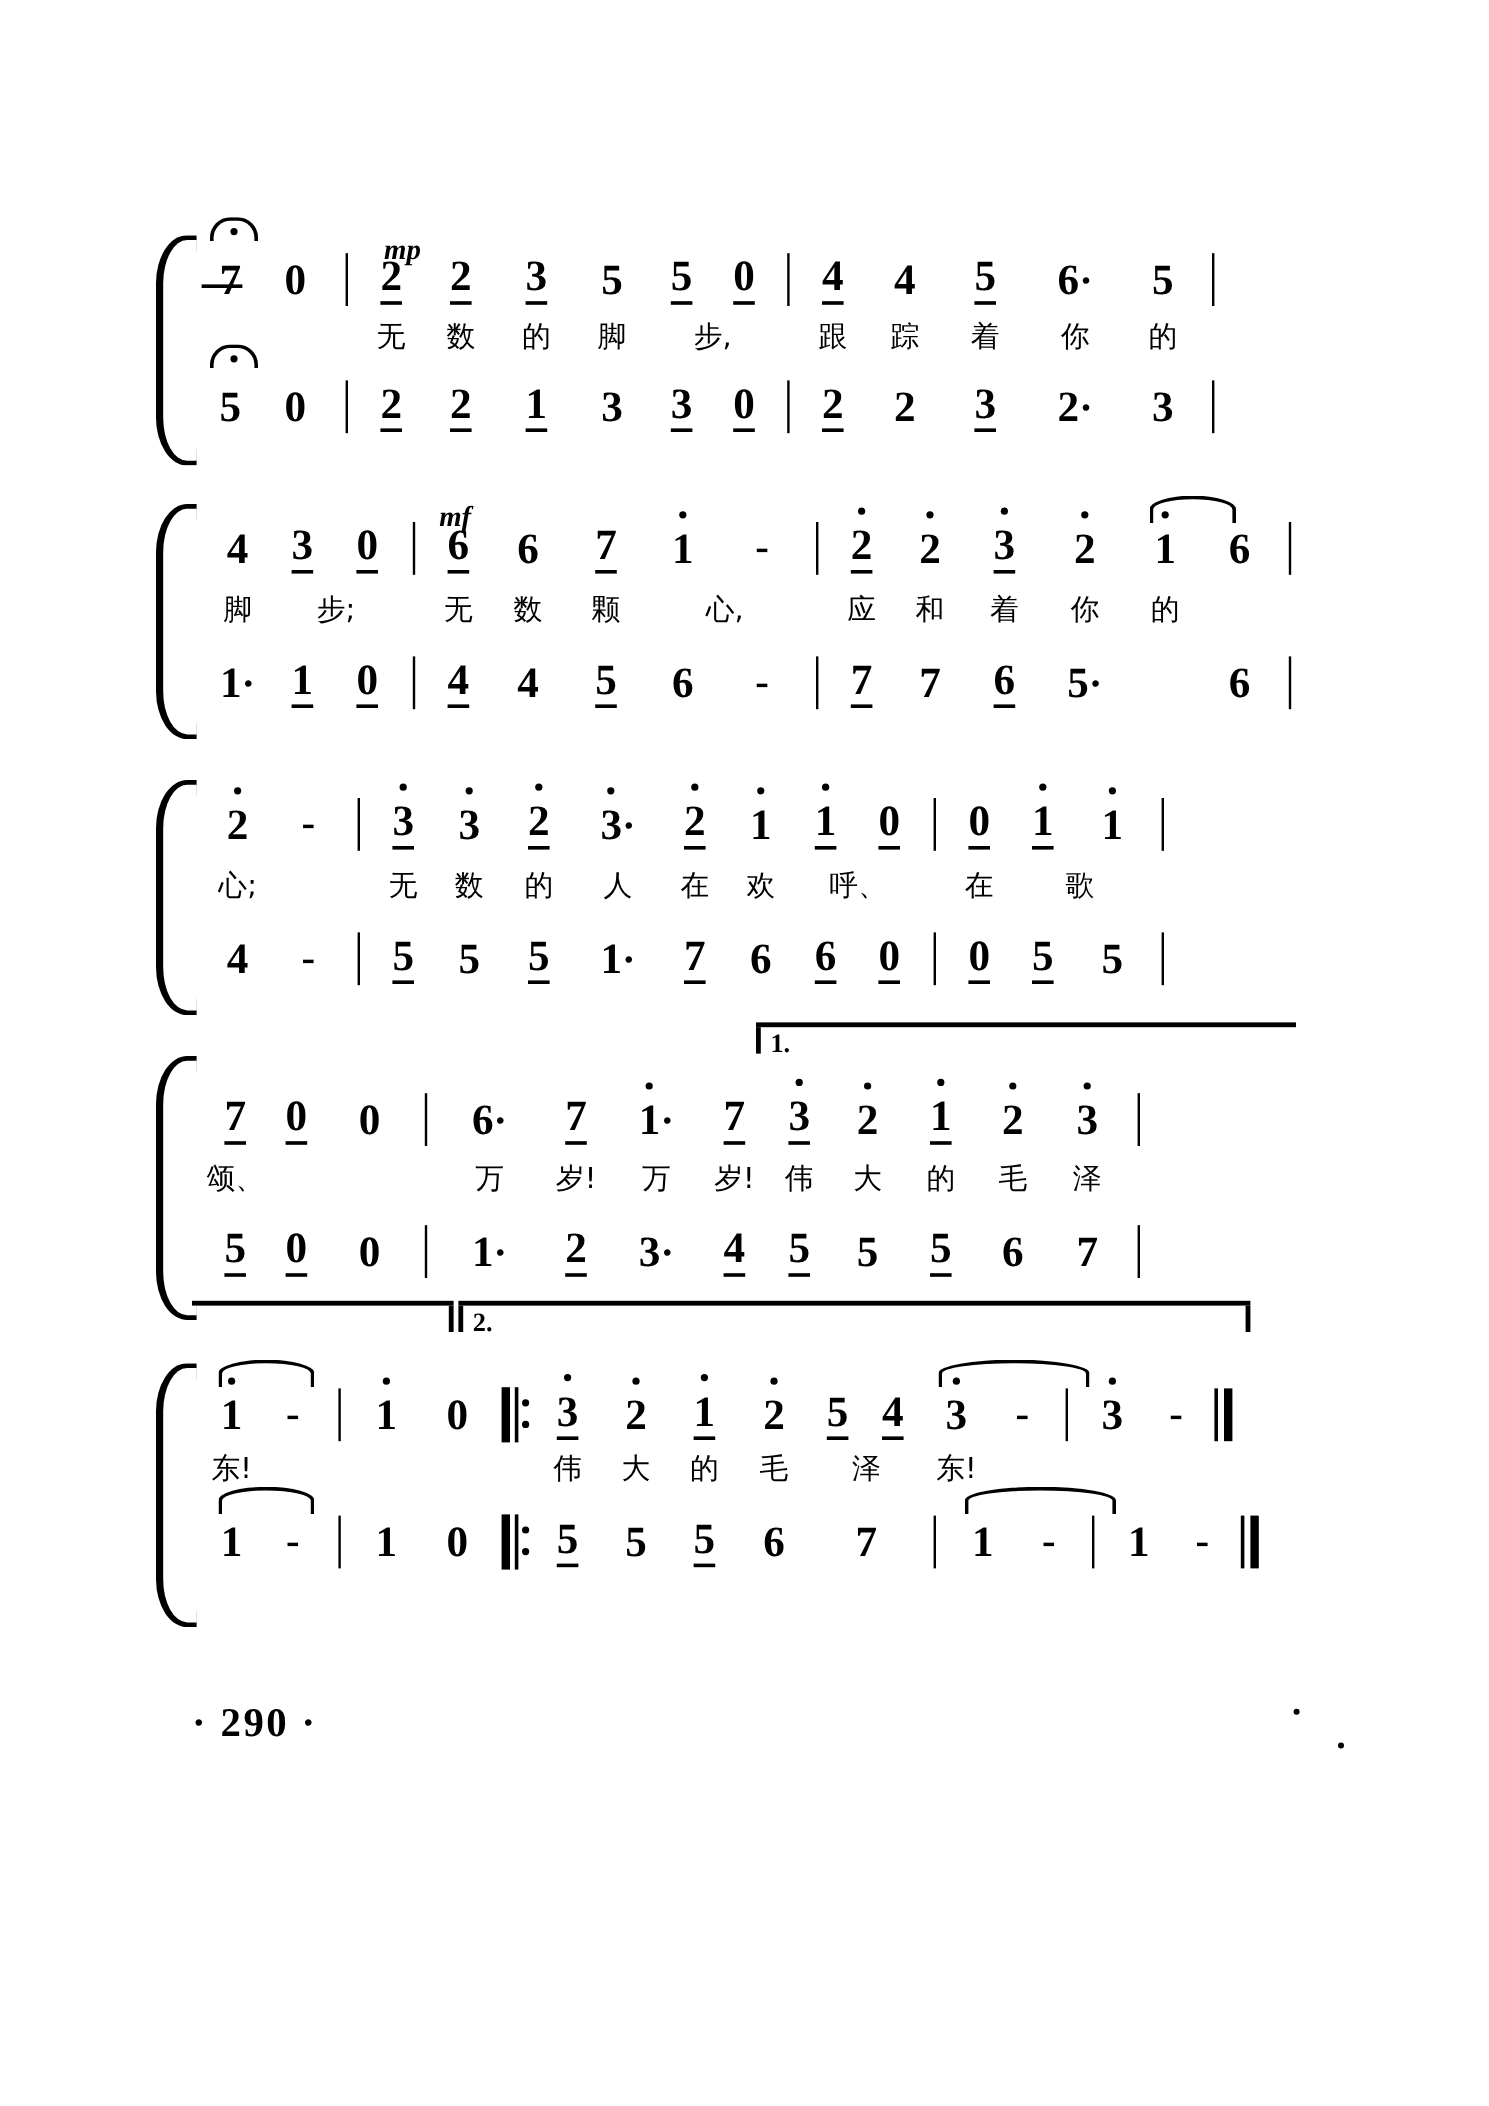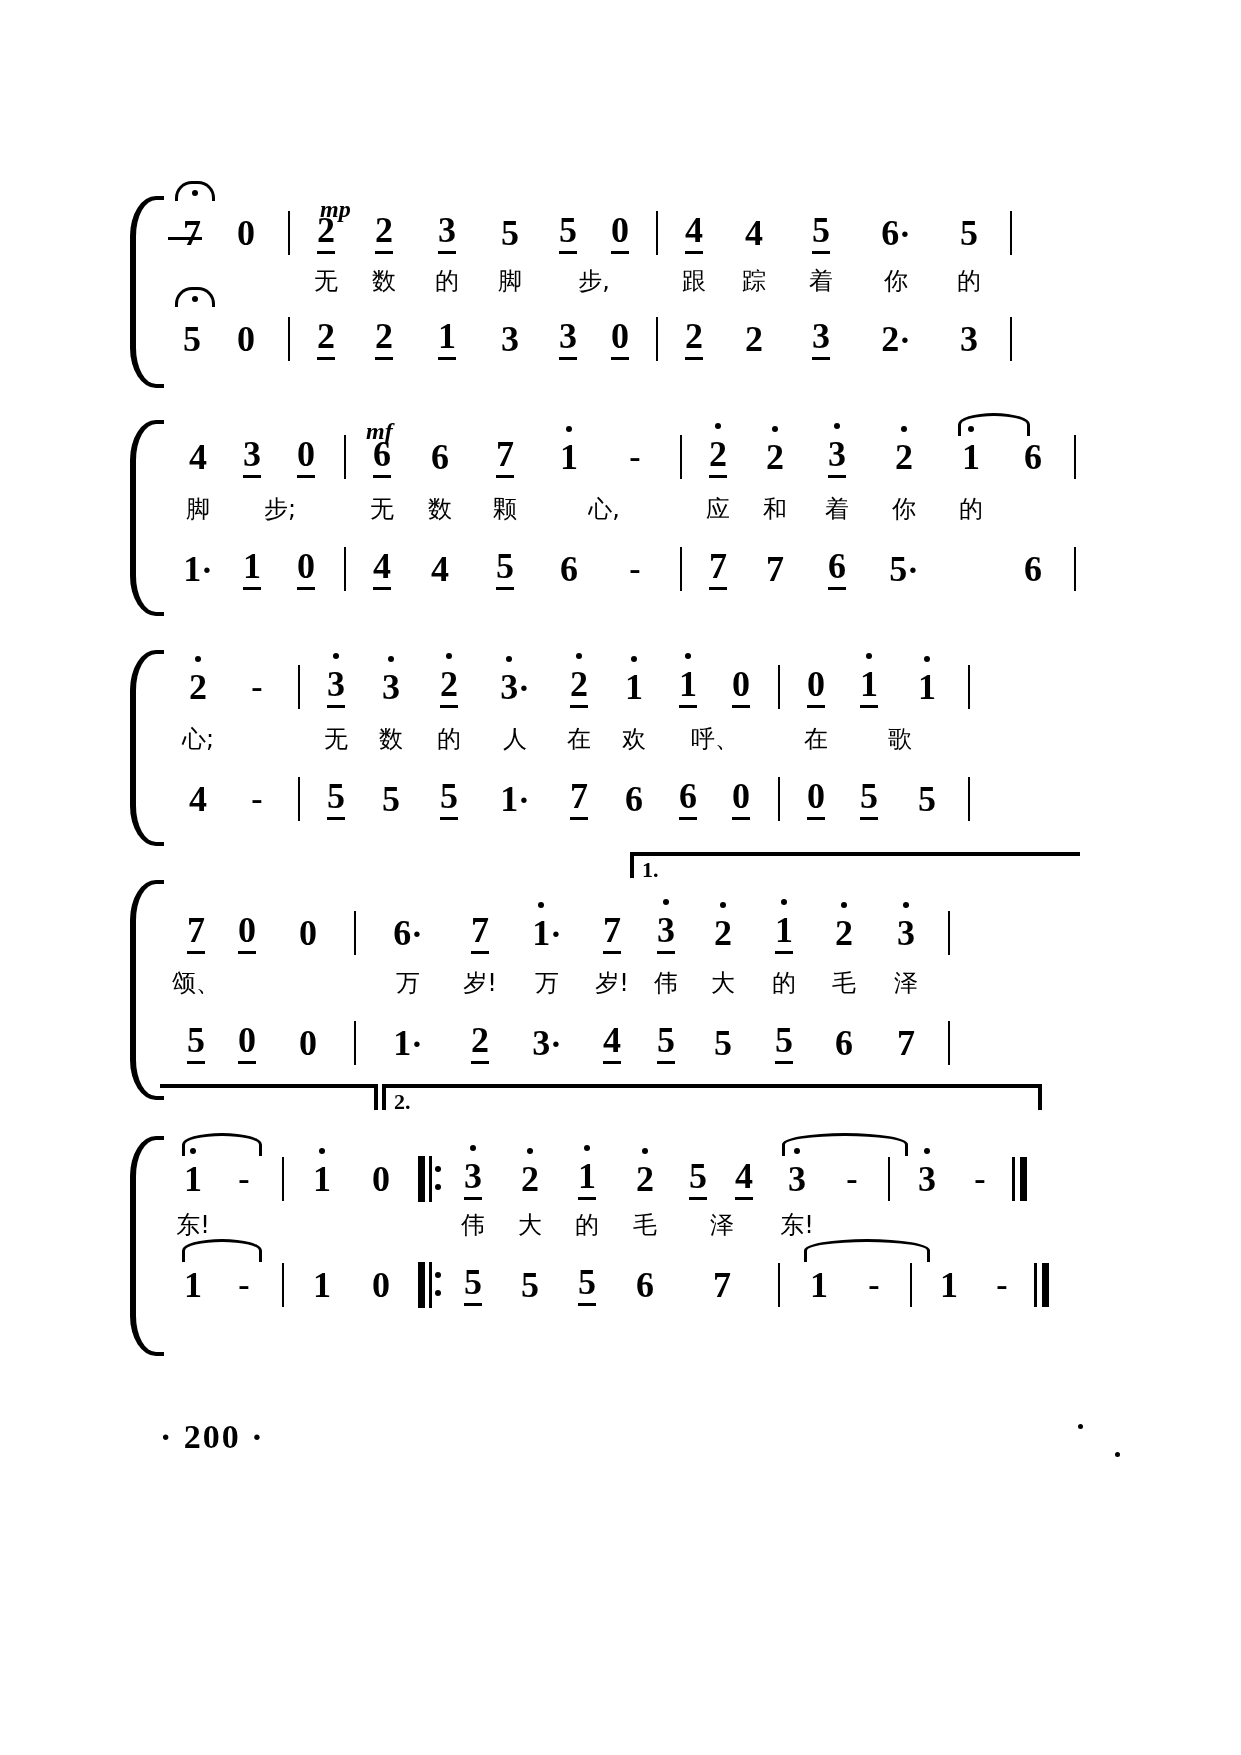--- a/index.html
+++ b/index.html
@@ -400,18 +400,18 @@
         <span class="tie" style="left:14px;top:-28px;width:120px;"></span>
       </div>
       <div class="c" style="width:52px;"><span class="dash">-</span></div>
       <div class="bar"></div>
       <div class="c" style="width:54px;"><span class="n">1</span></div>
       <div class="c" style="width:52px;"><span class="dash">-</span></div>
       <div class="barfinal"></div>
     </div>
   </div>
 
-  <div class="pagenum">· 200 ·</div>
+  <div class="pagenum">· 290 ·</div>
 
   <div class="speck" style="left:1078px;top:1424px;"></div>
   <div class="speck" style="left:1115px;top:1452px;"></div>
 
 </div>
 
 </body></html>

